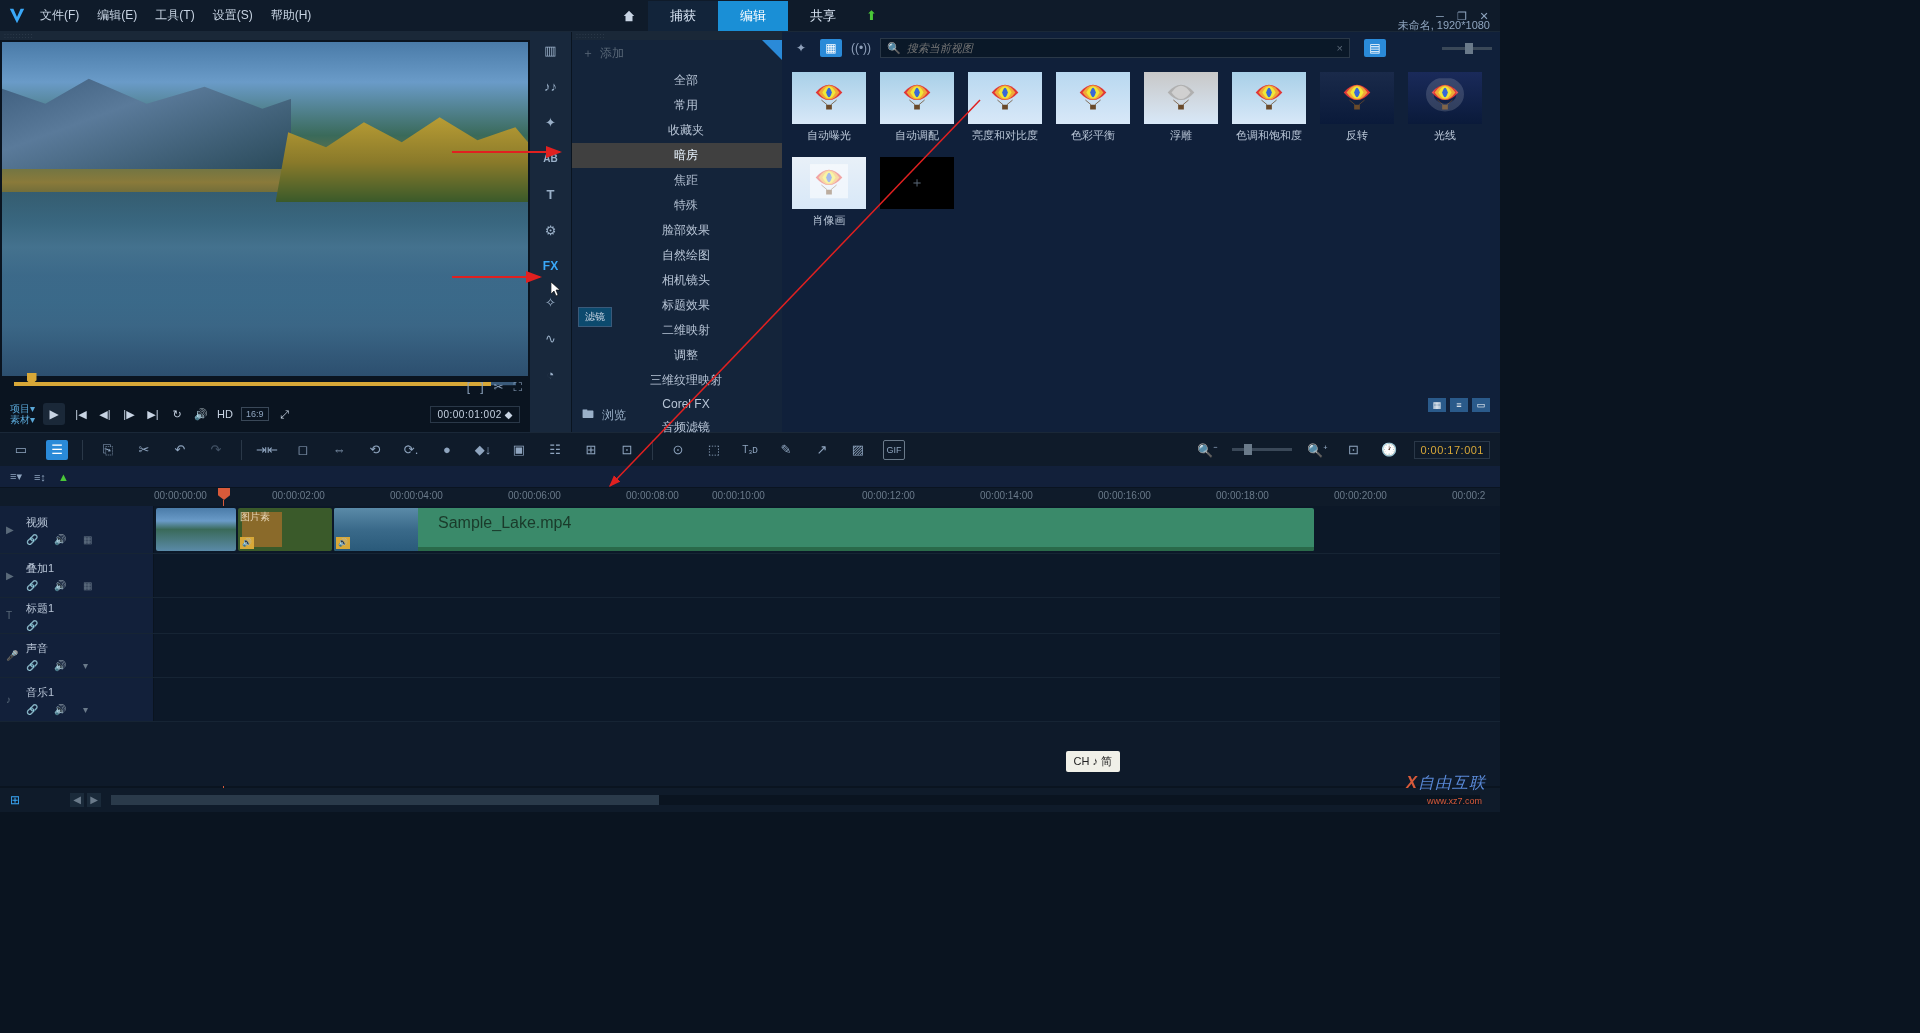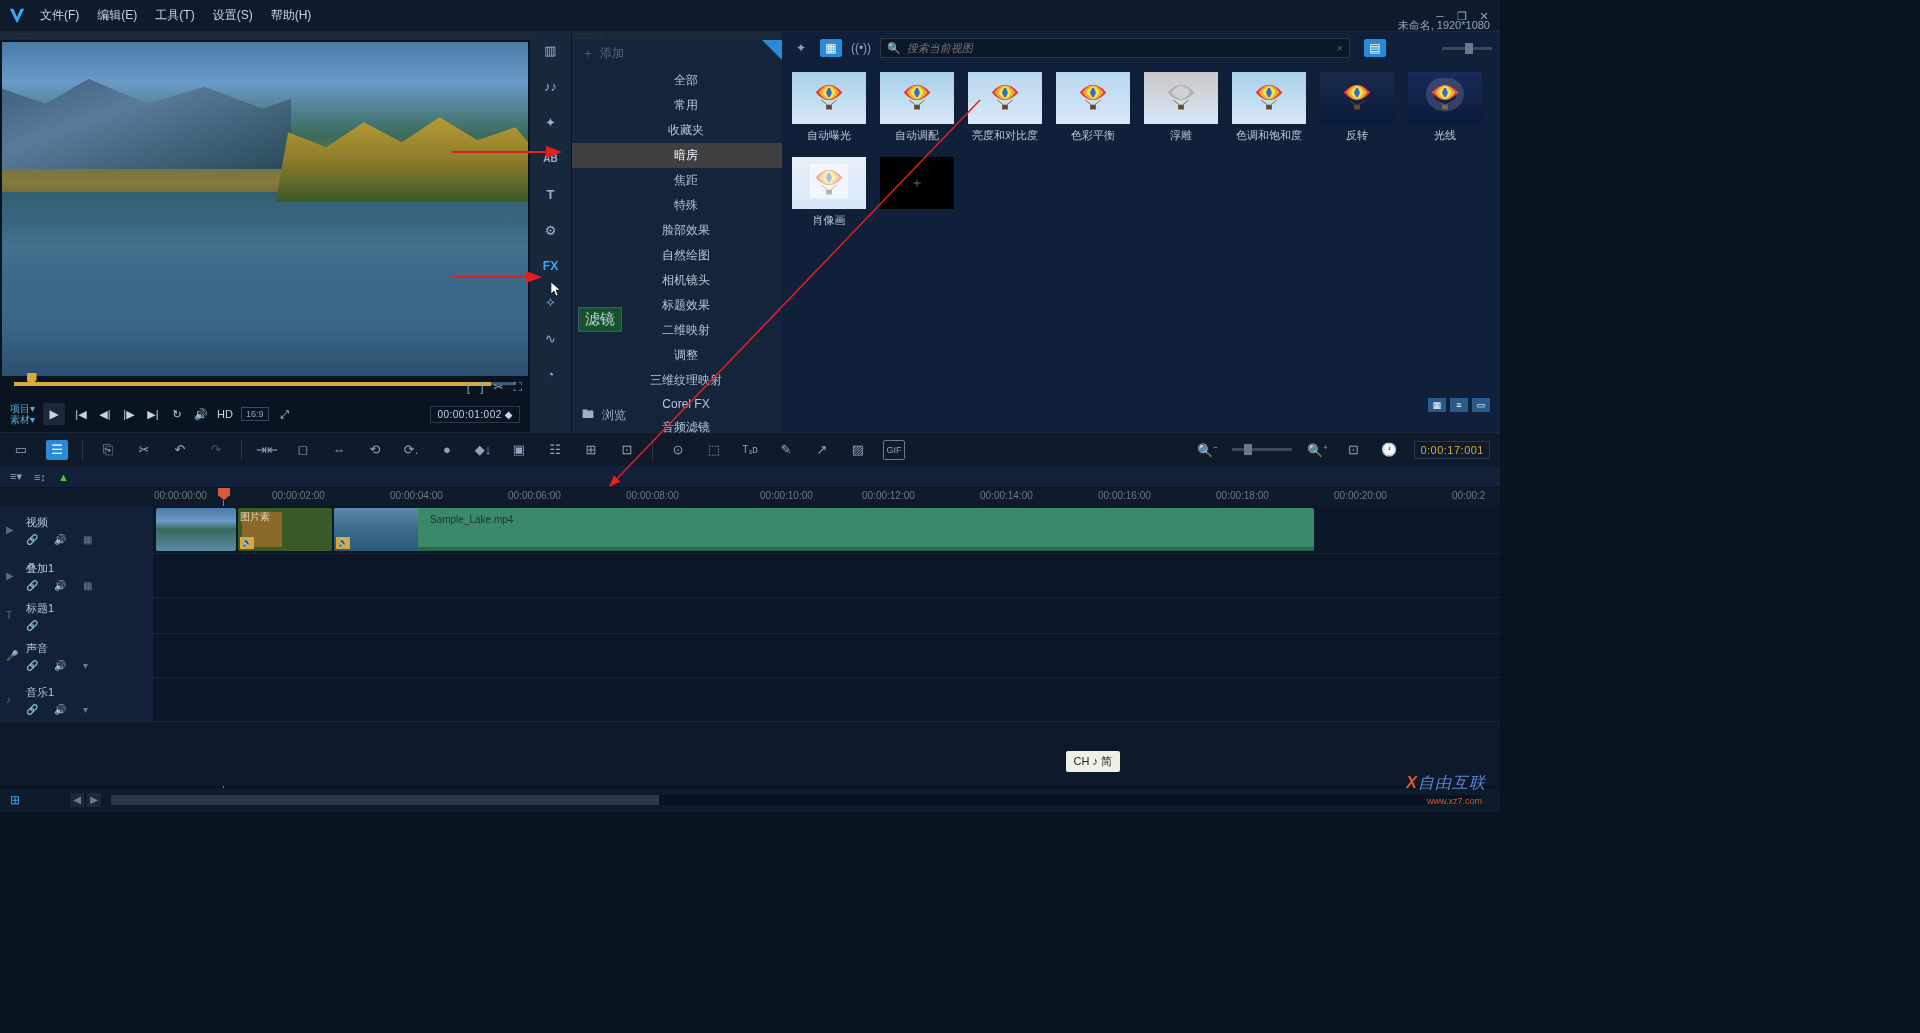--- a/index.html
+++ b/index.html
@@ -47,21 +47,21 @@
 .cat-col .cbtn.active { color:#3aa8f8; font-weight:bold; }
 
 
 .list-col { width:210px; background:#14243a; position:relative; }
 .list-head { height:8px; background:#1a2838; font-size:7px; letter-spacing:1px; color:#3a4858; padding-left:4px; line-height:8px; }
 .list-add { height:26px; display:flex; align-items:center; padding-left:10px; color:#5a6878; font-size:12px; gap:6px; }
 .list-tri { position:absolute; right:0; top:8px; width:0; height:0; border-style:solid; border-width:0 20px 20px 0; border-color:transparent #2a8ad8 transparent transparent; }
 .list-items { padding-top:2px; }
 .list-items .li { padding:4px 0 4px 18px; font-size:12px; color:#b8c5d6; cursor:pointer; position:relative;text-align:center; }
 .list-items .li.sel { background:#404040; color:#e8f4ff; }
-.list-tooltip { position:absolute; left:6px; top:275px; background:#14532d; border:1px solid #3a5a7a; padding:2px 6px; font-size:15px; color:#c8d4e3; z-index:5; }
+.list-tooltip { position:absolute; left:6px; top:275px; background:#0c4a6e; border:1px solid #3a5a7a; padding:2px 6px; font-size:10px; color:#c8d4e3; z-index:5; }
 .list-browse { position:absolute; bottom:6px; left:10px; display:flex; align-items:center; gap:8px; color:#9ab0c8; font-size:12px; }
 
 
 .thumb-col { flex:1; background:#10203a; display:flex; flex-direction:column; }
 .thumb-top { height:32px; display:flex; align-items:center; padding:0 8px; gap:8px; }
 .thumb-top .tbtn { width:22px; height:18px; color:#8fa0ba; display:flex; align-items:center; justify-content:center; font-size:12px; cursor:pointer; border-radius:2px; }
 .thumb-top .tbtn.act { background:#2a8ad8; color:#fff; }
 .thumb-search { flex:1; max-width:470px; height:20px; background:#0a1828; border:1px solid #2a3848; display:flex; align-items:center; padding:0 6px; gap:6px; color:#5a6878; }
 .thumb-search input { flex:1; background:none; border:none; outline:none; color:#b8c5d6; font-size:11px;font-style:italic; }
 .thumb-slider { margin-left:auto; width:50px; height:3px; background:#3a4858; position:relative; }
@@ -107,21 +107,21 @@
 .track-body { flex:1; position:relative; background:#0c1828; }
 .clip { position:absolute; top:2px; bottom:2px; border-radius:2px; overflow:hidden; display:flex; align-items:center; }
 .clip.img1 { left:2px; width:80px; background:linear-gradient(180deg,#4a7ba8 0%,#6a9bc8 30%,#3a6a5a 50%,#5a8aa8 100%); }
 .clip.img2 { left:84px; width:94px; background:#3a5a2a; }
 .clip.img2 .b { position:absolute; left:4px; top:4px; bottom:4px; width:40px; background:#8a6a2a; }
 .clip.img2 .l { position:absolute; left:2px; top:2px; font-size:10px; color:#e8d8b8; z-index:2; }
 .clip.img2 .snd { position:absolute; left:2px; bottom:2px; width:14px; height:12px; background:#d8a838; font-size:8px; color:#2a1a00; text-align:center; line-height:12px; }
 .clip.vid { left:180px; width:980px; background:#3a8a6a; }
 .clip.vid .thumb-strip { position:absolute; left:0; top:0; width:84px; height:100%; background:linear-gradient(180deg,#5a8aa8 0%,#3a6a8a 50%,#2a5a7a 100%); }
 .clip.vid .snd { position:absolute; left:2px; bottom:2px; width:14px; height:12px; background:#d8a838; font-size:8px; color:#2a1a00; text-align:center; line-height:12px; }
-.clip.vid .cname { position:absolute; left:96px; top:6px; font-size:10px; color:#1a3a2a; }
+.clip.vid .cname { position:absolute; left:104px; top:6px; font-size:16px; color:#1a3a2a; }
 .clip.vid .wave { position:absolute; left:84px; right:0; bottom:0; height:4px; background:#2a6a4a; }
 
 
 .track-sel { height:22px; background:#12203a; display:flex; align-items:center; gap:12px; padding-left:10px; border-bottom:1px solid #0a1420; }
 .track-sel .ts { color:#8fa5bf; font-size:11px; cursor:pointer; }
 .track-sel .ts.up { color:#4ac838; }
 
 
 .bottom { position:absolute; bottom:0; left:0; right:0; height:24px; background:#0f1b2a; display:flex; align-items:center; padding:0 10px; }
 .bottom .sc { display:flex; gap:3px; margin-left:50px; }
@@ -143,20 +143,33 @@
     <svg viewBox="0 0 20 20">
         <path d="M2 2 L10 18 L18 2 L14 2 L10 11 L6 2 Z" fill="#3aa8f8"></path>
       </svg>
   </div>
   <div class="menu">
     <span>文件(F)</span>
     <span>编辑(E)</span>
     <span>工具(T)</span>
     <span>设置(S)</span>
     <span>帮助(H)</span>
+  </div>
+  <div class="tabs-top">
+    <div class="tab-top home">
+        <svg width="14" height="14" viewBox="0 0 16 16">
+          <path d="M8 2 L14 8 L12 8 L12 14 L4 14 L4 8 L2 8 Z" fill="#c8d4e3"></path>
+        </svg>
+      </div>
+    <div class="tab-top capture">捕获</div>
+    <div class="tab-top active">编辑</div>
+    <div class="tab-top">共享</div>
+    <div class="tab-top" style="width:30px;padding:6px 8px">
+        <span style="color:#4ac838">⬆</span>
+      </div>
   </div>
   <div class="window-ctrl">
     <span class="wc">─</span>
     <span class="wc">❐</span>
     <span class="wc">✕</span>
   </div>
 </div>
 <div class="title-right">未命名, 1920*1080</div>
 
 <div class="main">
@@ -447,21 +460,21 @@
 </div>
 
 <div class="ruler" id="ruler">
   <div class="playhead"></div>
   <div class="playline"></div>
 <div class="tick" style="left: 154px;">00:00:00:00</div>
     <div class="tick" style="left: 272px;">00:00:02:00</div>
     <div class="tick" style="left: 390px;">00:00:04:00</div>
     <div class="tick" style="left: 508px;">00:00:06:00</div>
     <div class="tick" style="left: 626px;">00:00:08:00</div>
-    <div class="tick" style="left: 760px;">00:00:10:00</div>
+    <div class="tick" style="left: 712px;">00:00:10:00</div>
     <div class="tick" style="left: 862px;">00:00:12:00</div>
     <div class="tick" style="left: 980px;">00:00:14:00</div>
     <div class="tick" style="left: 1098px;">00:00:16:00</div>
     <div class="tick" style="left: 1216px;">00:00:18:00</div>
     <div class="tick" style="left: 1334px;">00:00:20:00</div>
     <div class="tick" style="left: 1452px;">00:00:2</div>
   </div>
 
 <div class="tracks">
   <div class="track tall">

